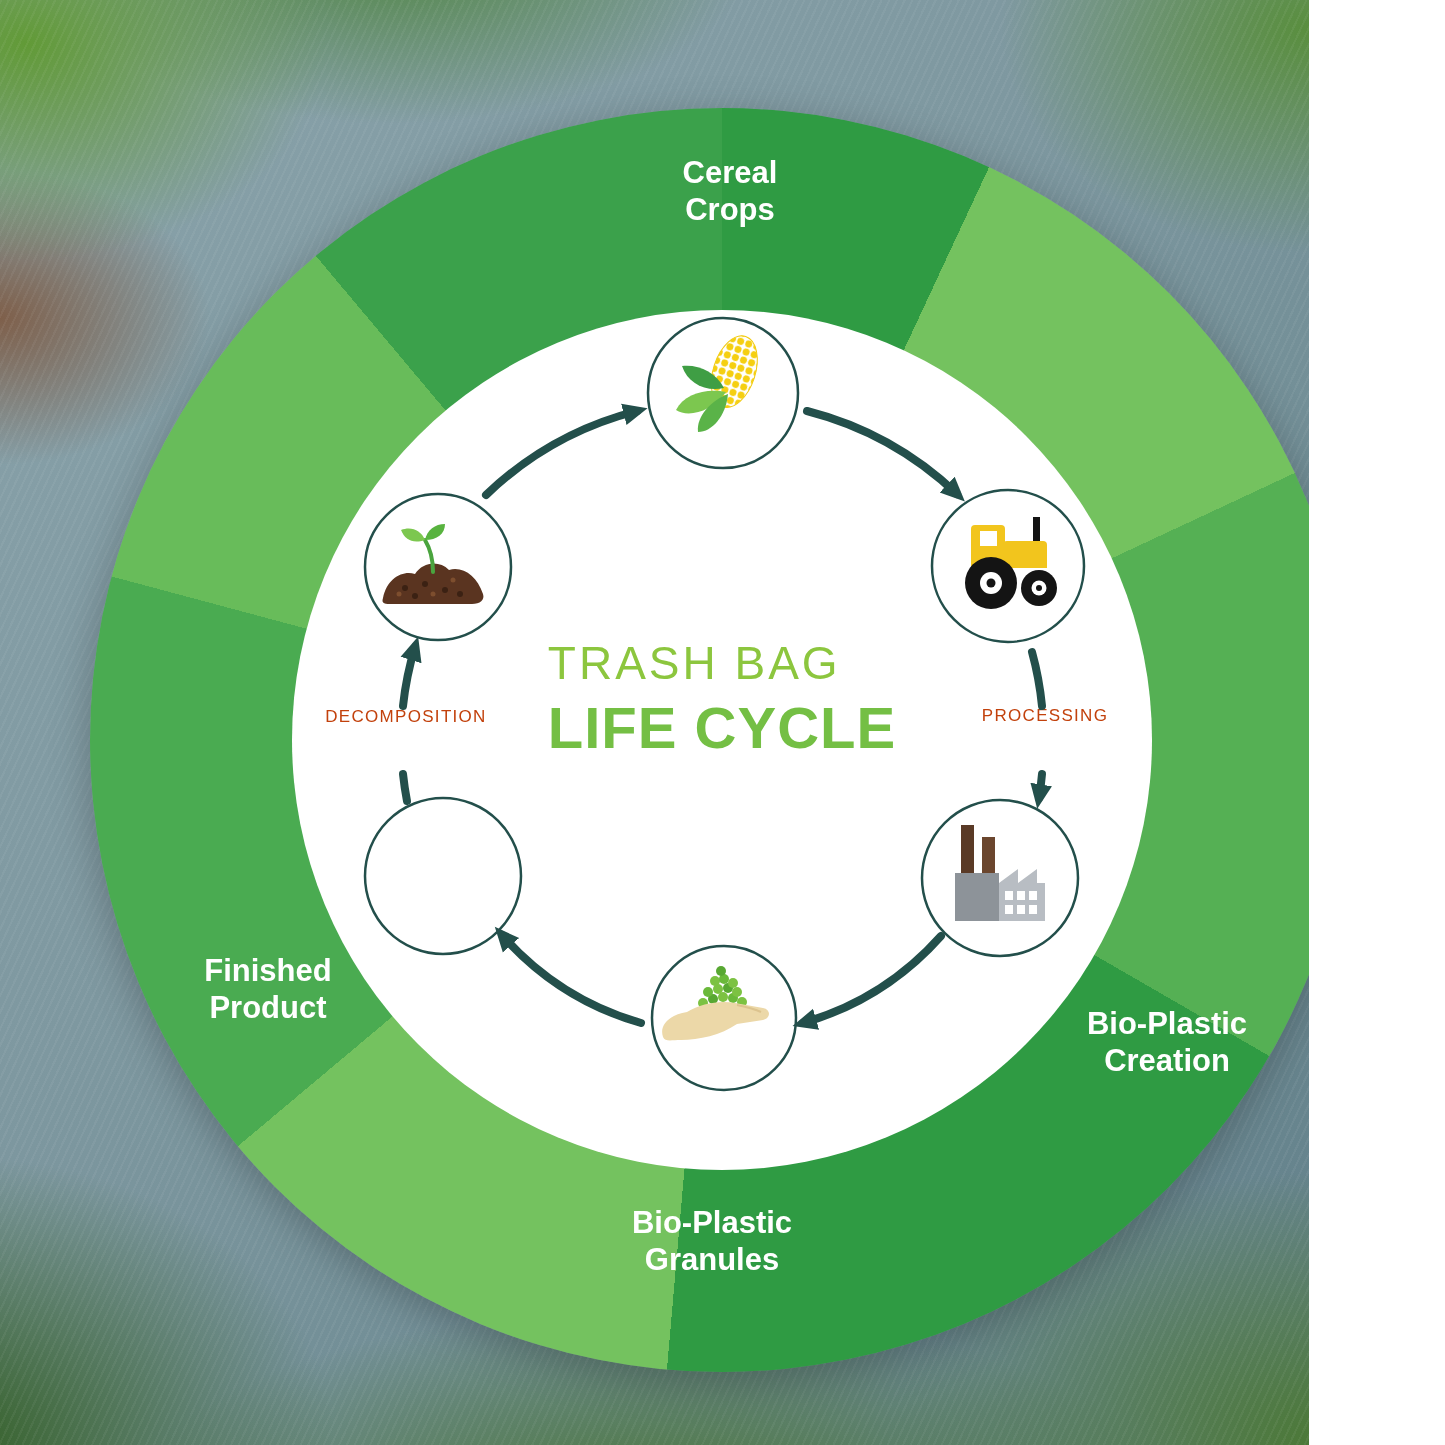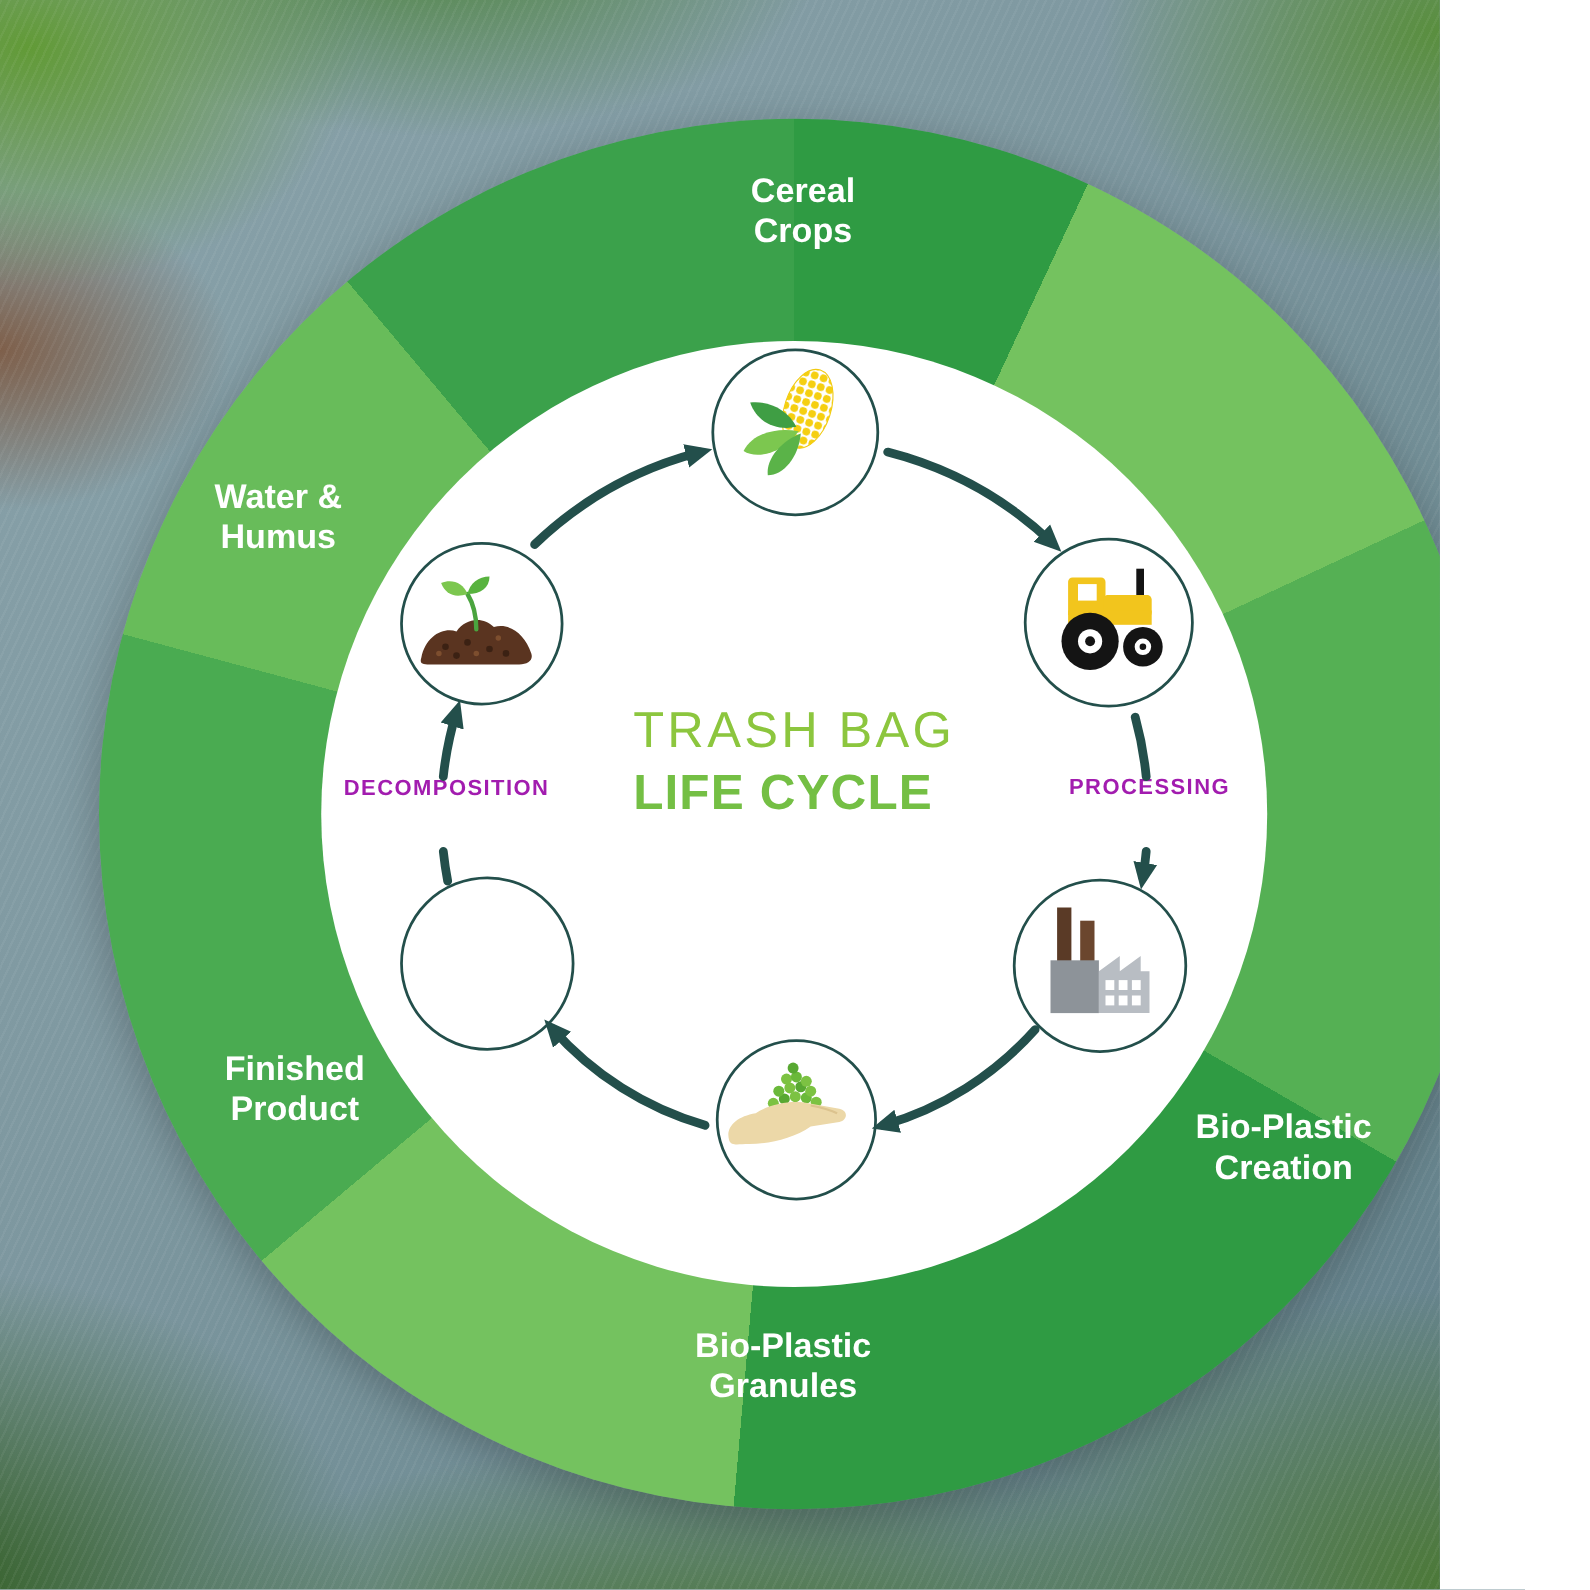--- a/index.html
+++ b/index.html
@@ -54,26 +54,26 @@
   .lbl-cereal   { left:730px;  top:192px;  width:150px; }
   .lbl-harvest  { left:1208px; top:472px;  width:150px; }
   .lbl-creation { left:1167px; top:1003px; width:215px;margin-top:40px; }
   .lbl-granules { left:712px;  top:1242px; width:215px; }
   .lbl-finished { left:268px;  top:990px;  width:190px; }
   .lbl-water    { left:253px;  top:470px;  width:175px; }
 
   
   .center-title { position:absolute; left:722px; top:636px; transform:translateX(-50%); white-space:nowrap; }
   .title-top    { font-size:46px; letter-spacing:3px; color:#8cc63e; font-weight:400; }
-  .title-bottom { font-size:45px; letter-spacing:1px; color:#74bf44; font-weight:800; margin-top:4px; }
+  .title-bottom { font-size:58px; letter-spacing:1px; color:#74bf44; font-weight:800; margin-top:4px; }
 
   
   .proc-label {
     position:absolute; transform:translate(-50%,-50%);
-    font-size:20px; font-weight:700; letter-spacing:1.3px; color:#a21caf; white-space:nowrap;
+    font-size:17px; font-weight:400; letter-spacing:1.3px; color:#c2410c; white-space:nowrap;
   }
   .lbl-decomp { left:406px;  top:717px; }
   .lbl-proc   { left:1045px; top:716px; }
 
   .overlay { position:absolute; left:0; top:0; width:1445px; height:1445px; }
 
   .icon { position:absolute; width:150px; height:150px; }
   .icon svg { width:150px; height:150px; display:block; }
   .icon-corn    { left:648px; top:318px; }
   .icon-tractor { left:933px; top:491px; }
@@ -90,21 +90,20 @@
 <div class="scene">
 
   <div class="bg"></div>
   <div class="ring"></div>
   <div class="inner-circle"></div>
 
   <div class="stage-label lbl-cereal">Cereal Crops</div>
   <div class="stage-label lbl-creation">Bio-Plastic Creation</div>
   <div class="stage-label lbl-granules">Bio-Plastic Granules</div>
   <div class="stage-label lbl-finished">Finished Product</div>
-  <div class="stage-label lbl-water">Water &amp; Humus</div>
 
   <div class="center-title">
     <div class="title-top">TRASH BAG</div>
     <div class="title-bottom">LIFE CYCLE</div>
   </div>
 
   <div class="proc-label lbl-decomp">DECOMPOSITION</div>
   <div class="proc-label lbl-proc">PROCESSING</div>
 
   <svg class="overlay" viewBox="0 0 1445 1445">

